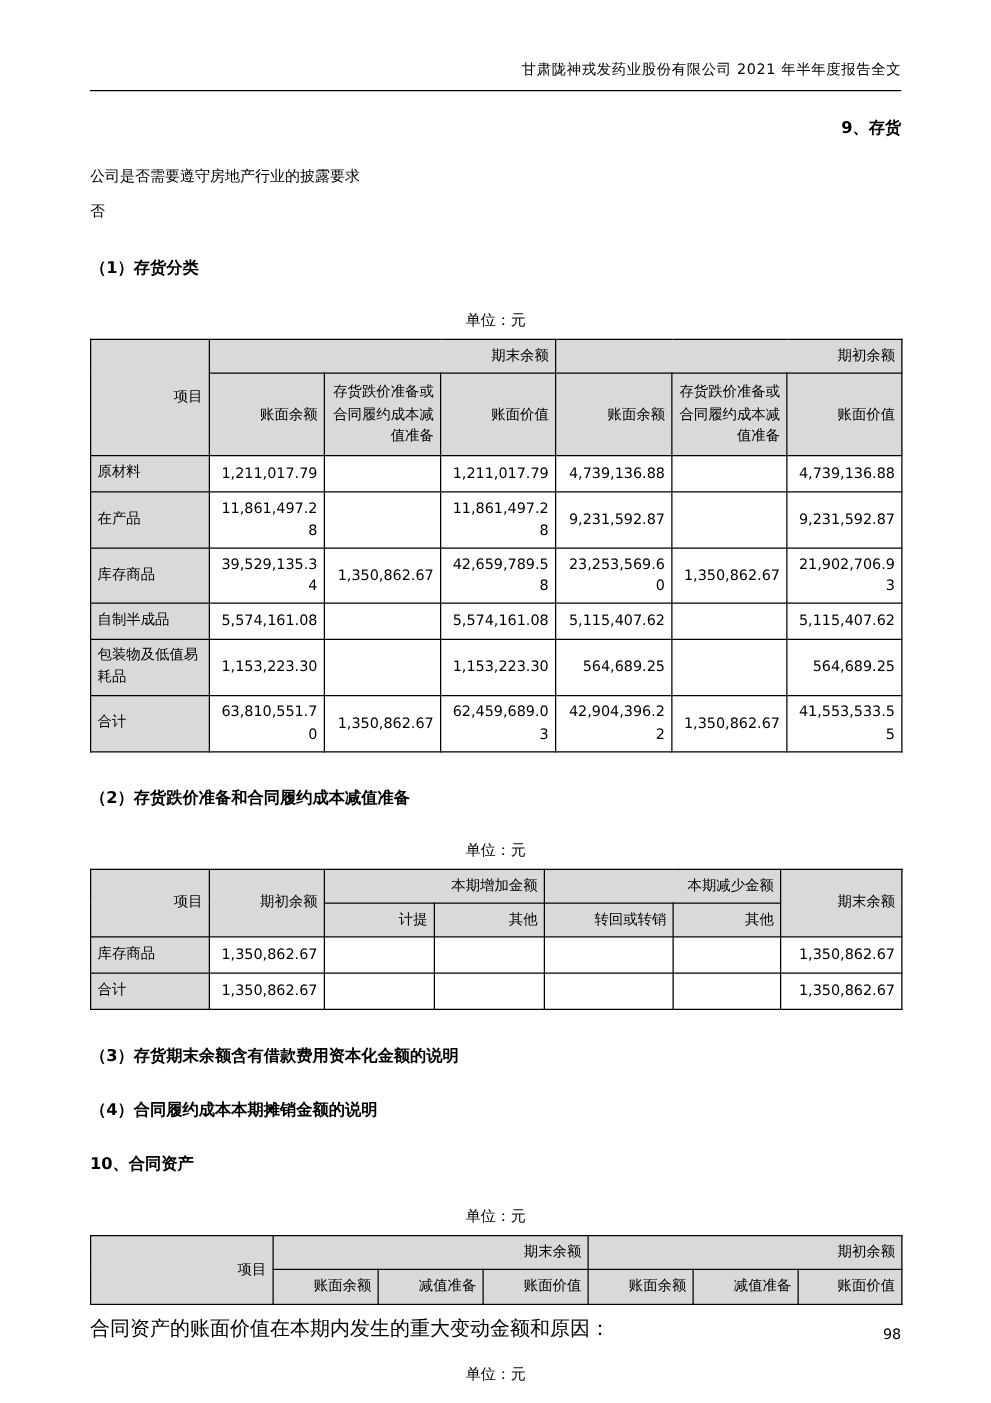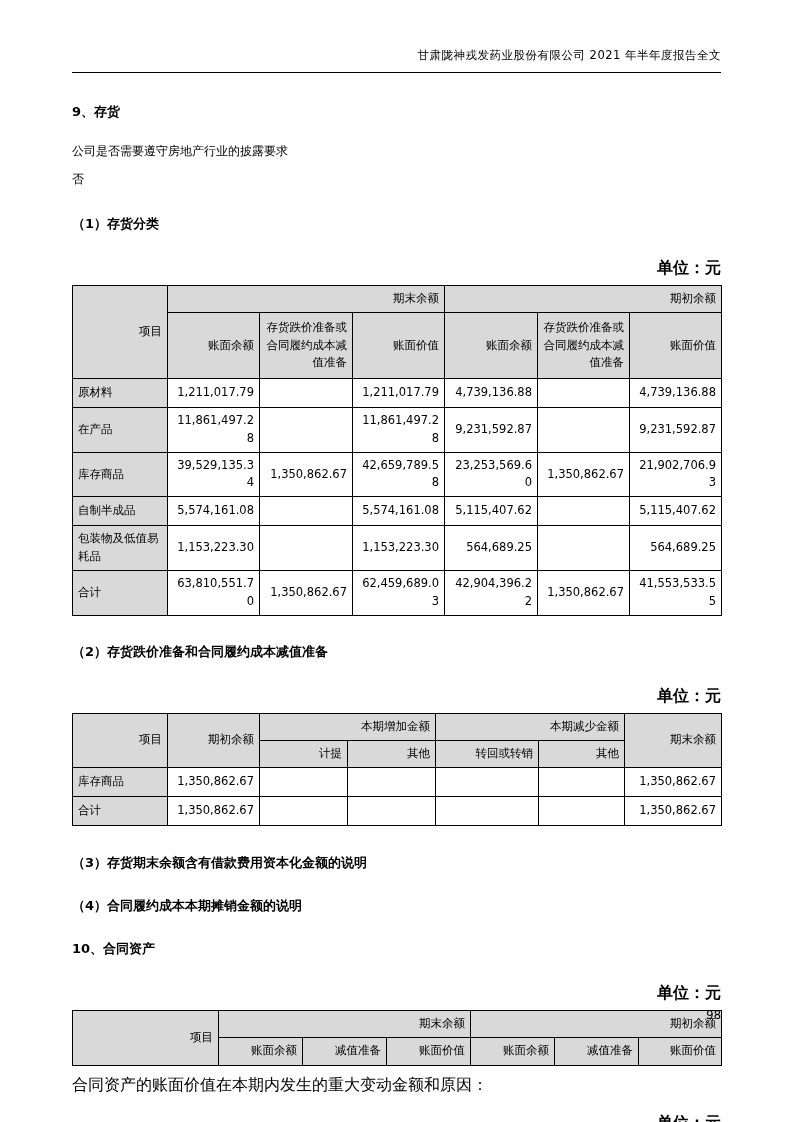--- a/index.html
+++ b/index.html
@@ -14,25 +14,25 @@
     overflow:hidden;
   }
   .doc-header {
     text-align:right;
     font-size:11.5px;
     padding-bottom:9px;
     border-bottom:1px solid #000;
     letter-spacing:0.5px;
   }
   .h-bold { font-weight:bold; font-size:13px; }
-  .sec-title { margin-top:30px; }
+  .sec-title { margin-top:20px;text-align:right; }
   .body-text { font-size:12px; margin-top:22px; }
   .answer-text { font-size:12px; margin-top:11px; }
   .sub-title { margin-top:27px; }
-  .unit-label { font-size:16px; text-align:right; margin-top:25px;font-weight:bold; }
+  .unit-label { font-size:12px; text-align:center; margin-top:25px; }
   table.tbl {
     width:100%;
     border-collapse:collapse;
     table-layout:fixed;
     font-size:11.5px;
     margin-top:6px;
   }
   table.tbl th, table.tbl td {
     border:1px solid #000;
     padding:4px 5px;
@@ -46,21 +46,21 @@
   td.lbl { text-align:left;font-family:Liberation Mono, monospace; }
   td.num { text-align:right; }
   tr.r1 { height:27px; }
   tr.r2h { height:66px; }
   tr.data { height:29px; }
   tr.tall { height:44px; }
   tr.hdr2 { height:28px; }
   .note-text { font-size:16px; margin-top:9px; }
   .page-number {
     position:absolute;
-    right:72px; top:1008px;
+    right:72px; top:1060px;
     font-size:11.5px;
     text-align:center;
   }
 </style>
 </head>
 <body>
 
 <div class="page">
 
   <div class="doc-header">甘肃陇神戎发药业股份有限公司 2021 年半年度报告全文</div>

